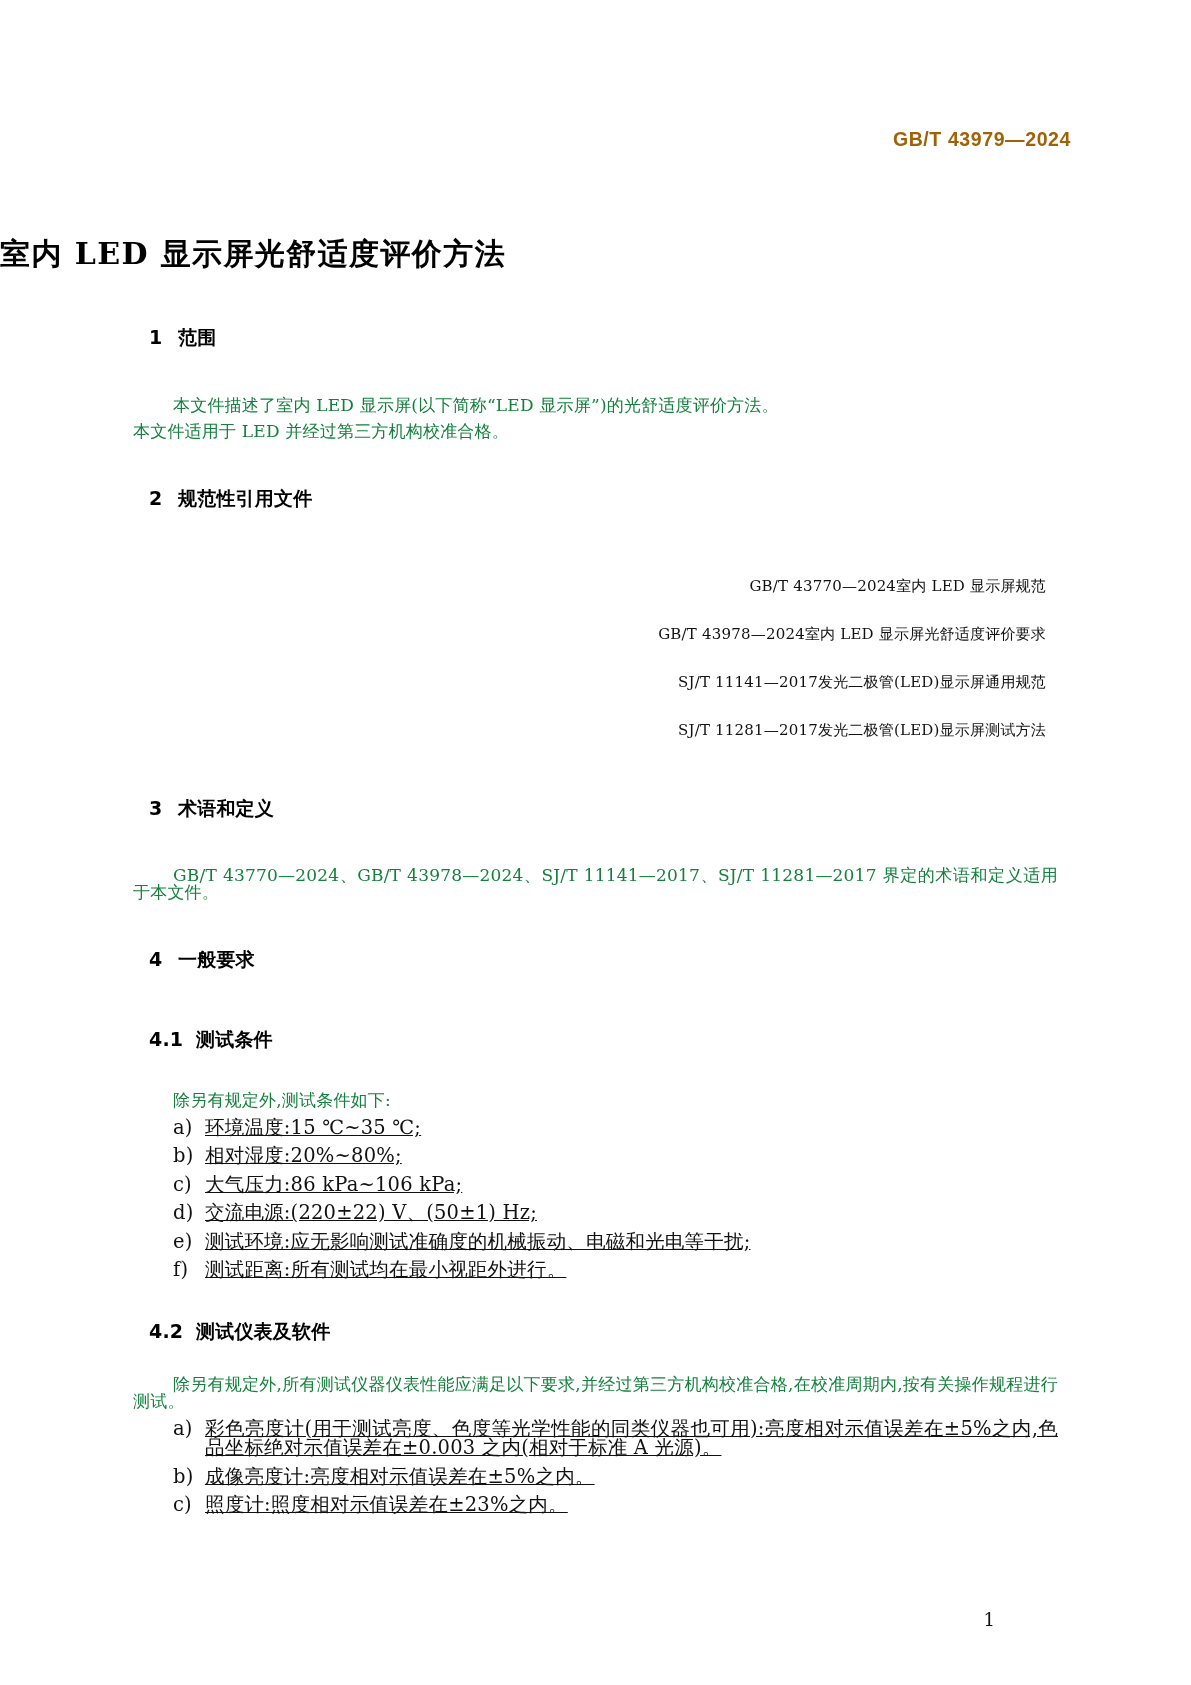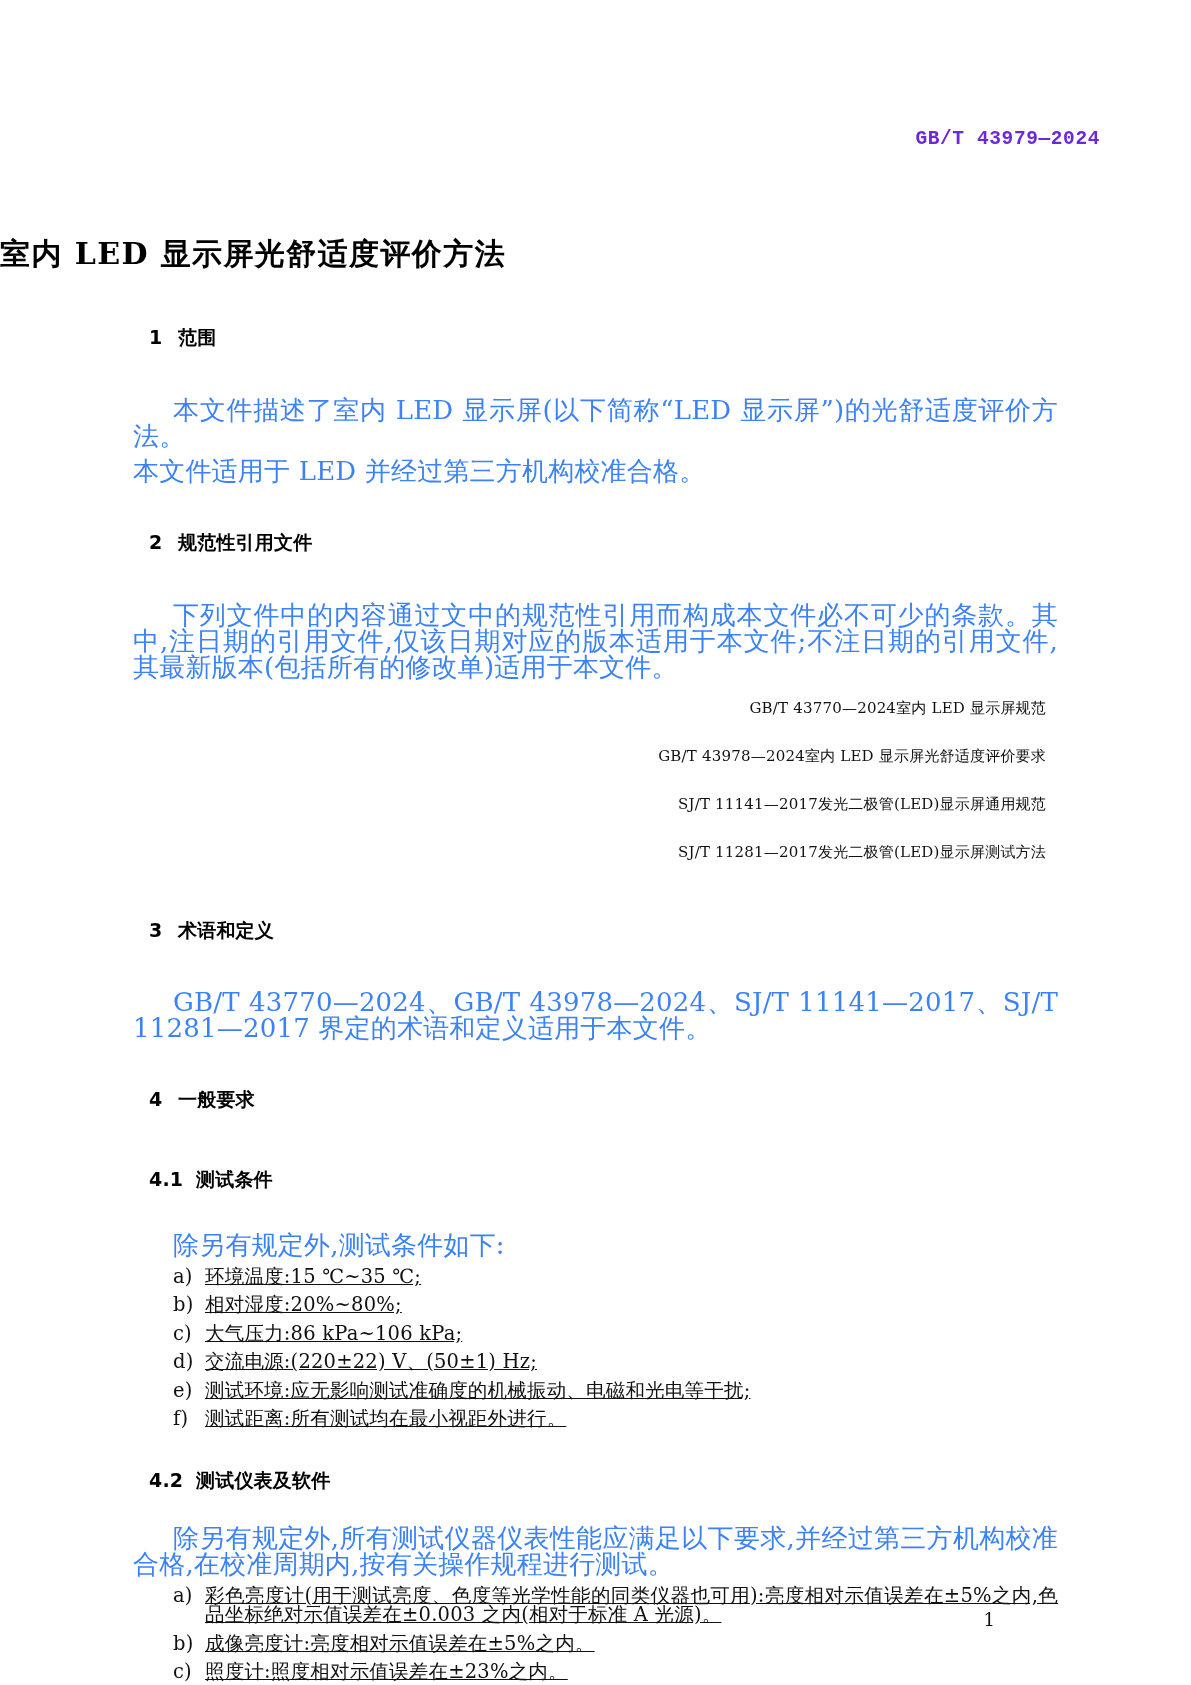--- a/index.html
+++ b/index.html
@@ -17,28 +17,28 @@
     color: #000000;
     font-family: "DejaVu Serif", serif;
   }
 
   
   .running-header {
     position: absolute;
     top: 128px;
     left: 0;
     width: 1191px;
-    padding-right: 91px;
+    padding-right: 120px;
     box-sizing: border-box;
     text-align: right;
-    font-family: Liberation Mono, monospace;
+    font-family: Liberation Sans, sans-serif;
     font-size: 19.5px;
     font-weight: bold;
     letter-spacing: 0.6px;
-    color: #6d28d9;
+    color: #a16207;
   }
 
   
   .doc-title {
     position: absolute;
     top: 214px;
     left: 0;
     width: 1191px;
     text-align: left;
     font-family: "DejaVu Serif", serif;
@@ -70,27 +70,27 @@
   .h1 .num {
     display: inline-block;
     font-weight: bold;
   }
   .h1 .num.w1 { width: 29px; }
   .h1 .num.w2 { width: 47px; }
 
   
   .p {
     font-family: "DejaVu Serif", serif;
-    font-size: 26px;
+    font-size: 17px;
     line-height: 1.0;
     margin: 0;
     text-align: justify;
     text-justify: inter-character;
     letter-spacing: 0.2px;
-    color: #3b82f6;
+    color: #15803d;
   }
   .p.indent { text-indent: 40px; }
 
   
   .ref-line {
     font-family: "DejaVu Serif", serif;
     font-size: 15px;
     line-height: 1.0;
     margin: 12px;
     padding-left: 40px;
@@ -165,21 +165,20 @@
     <p class="p indent">本文件描述了室内 LED 显示屏(以下简称“LED 显示屏”)的光舒适度评价方法。</p>
     <div class="spacer-xs"></div>
     <p class="p">本文件适用于 LED 并经过第三方机构校准合格。</p>
 
     <div class="spacer-lg"></div>
 
     <div class="h1">
       <span class="num w1">2</span><span>规范性引用文件</span>
     </div>
     <div class="spacer-lg"></div>
-    <p class="p indent">下列文件中的内容通过文中的规范性引用而构成本文件必不可少的条款。其中,注日期的引用文件,仅该日期对应的版本适用于本文件;不注日期的引用文件,其最新版本(包括所有的修改单)适用于本文件。</p>
     <div class="spacer-xs"></div>
 
     <div class="ref-line">
       <span class="code">GB/T 43770—2024</span><span>室内 LED 显示屏规范</span>
     </div>
     <div class="spacer-xs"></div>
     <div class="ref-line">
       <span class="code">GB/T 43978—2024</span><span>室内 LED 显示屏光舒适度评价要求</span>
     </div>
     <div class="spacer-xs"></div>

